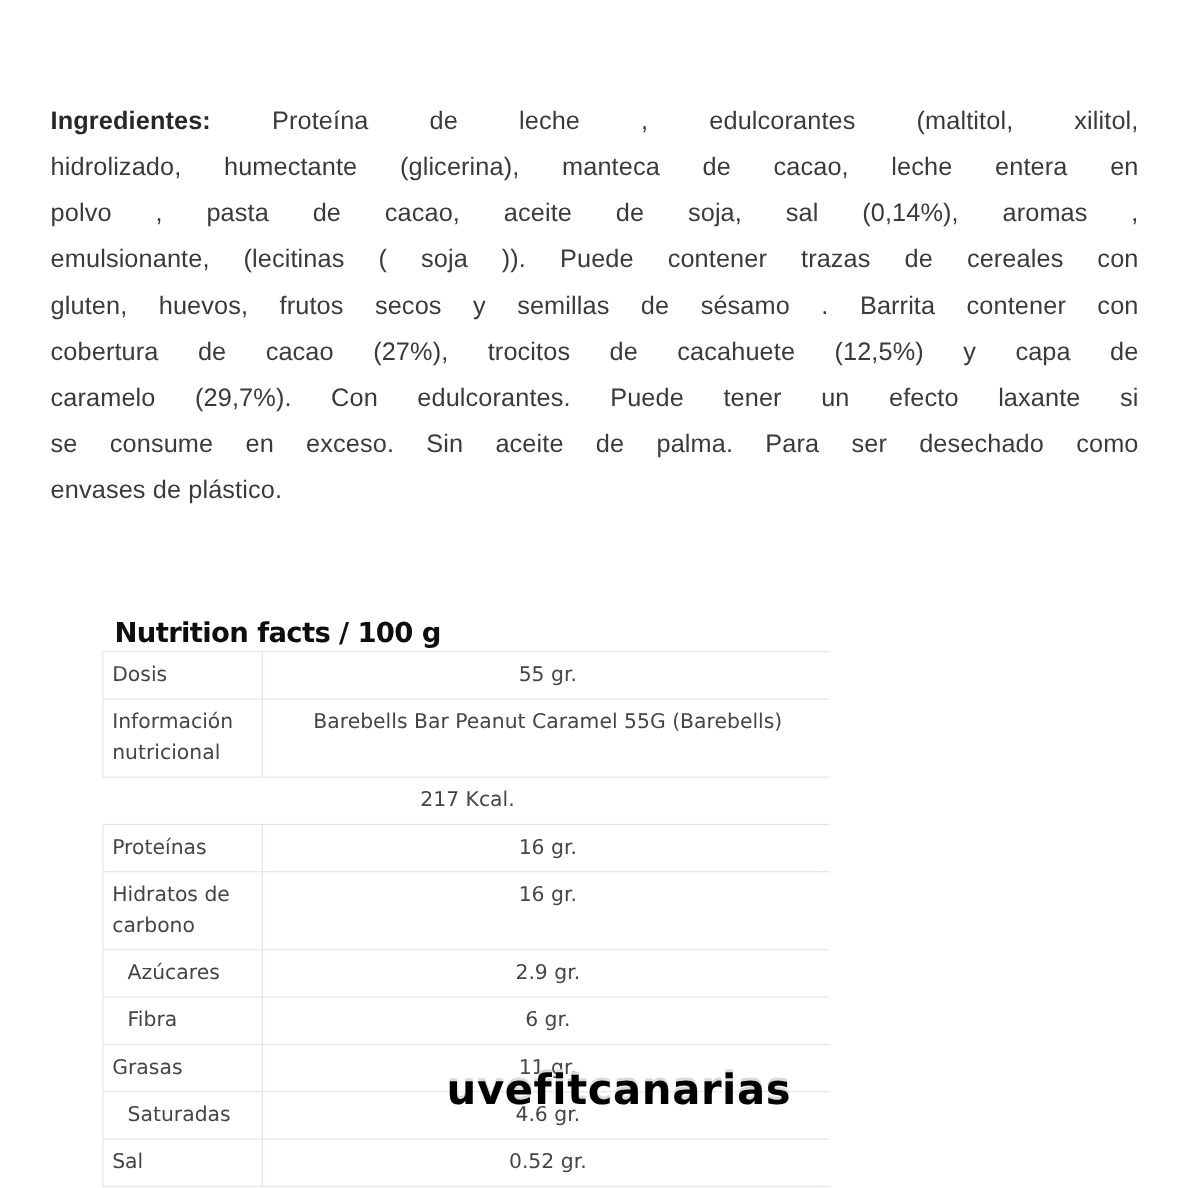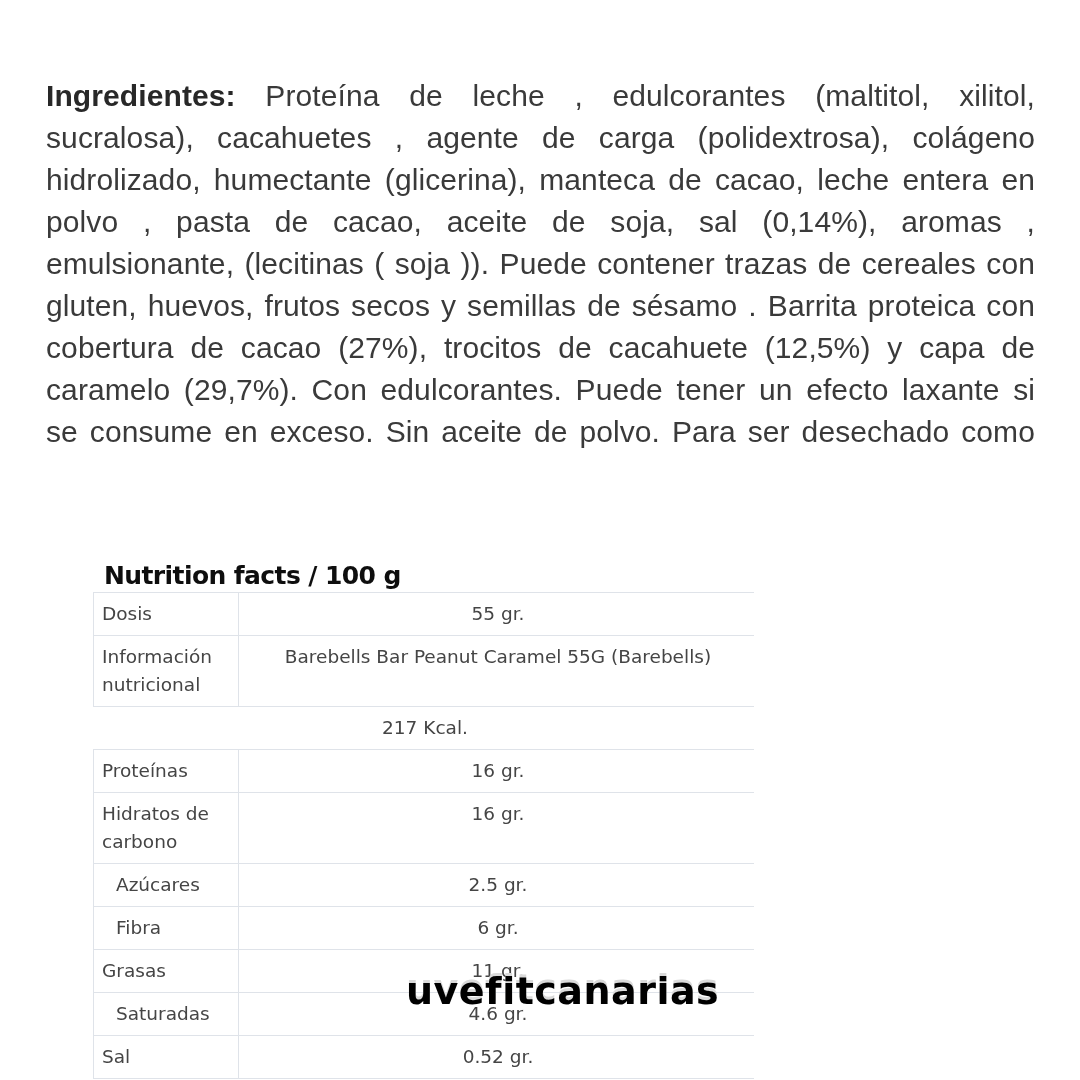--- a/index.html
+++ b/index.html
@@ -10,23 +10,23 @@
     height: 1080px;
     background: #ffffff;
     overflow: hidden;
     font-family: "Liberation Sans", "DejaVu Sans", sans-serif;
   }
 
   
   .ingredients {
     position: absolute;
     left: 46px;
-    top: 75px;
+    top: 88px;
     width: 989px;
-    font-size: 30px;
+    font-size: 23px;
     line-height: 42px;
     color: #3a3a3a;
     letter-spacing: 0.1px;
   }
   .ing-line {
     text-align: justify;
     text-align-last: justify;
     white-space: normal;
     height: 42px;
     overflow: hidden;
@@ -104,28 +104,28 @@
     pointer-events: none;
   }
 </style>
 </head>
 <body>
 
 <div class="canvas">
 
   <div class="ingredients" id="ingredients">
       <div class="ing-line"><span class="ing-label">Ingredientes:</span> <span>Proteína de leche , edulcorantes (maltitol, xilitol,</span></div>
-      <div class="ing-line">sucralosa), cacahuetes , agente de carga (polidextrosa), colágeno</div>
       <div class="ing-line">hidrolizado, humectante (glicerina), manteca de cacao, leche entera en</div>
       <div class="ing-line">polvo , pasta de cacao, aceite de soja, sal (0,14%), aromas ,</div>
       <div class="ing-line">emulsionante, (lecitinas ( soja )). Puede contener trazas de cereales con</div>
-      <div class="ing-line">gluten, huevos, frutos secos y semillas de sésamo . Barrita proteica con</div>
+      <div class="ing-line">gluten, huevos, frutos secos y semillas de sésamo . Barrita contener con</div>
       <div class="ing-line">cobertura de cacao (27%), trocitos de cacahuete (12,5%) y capa de</div>
       <div class="ing-line">caramelo (29,7%). Con edulcorantes. Puede tener un efecto laxante si</div>
-      <div class="ing-line">se consume en exceso. Sin aceite de polvo. Para ser desechado como</div>
+      <div class="ing-line">se consume en exceso. Sin aceite de palma. Para ser desechado como</div>
+      <div class="ing-line last">envases de plástico.</div>
     </div>
 
   <h2 class="nutrition-title">Nutrition facts / 100 g</h2>
 
   <div class="nutrition-table" id="nutrition-table">
       <div class="nt-row">
         <div class="nt-cell nt-label">Dosis</div>
         <div class="nt-cell nt-value">55 gr.</div>
       </div>
       <div class="nt-row">
@@ -138,21 +138,21 @@
       <div class="nt-row">
         <div class="nt-cell nt-label">Proteínas</div>
         <div class="nt-cell nt-value">16 gr.</div>
       </div>
       <div class="nt-row">
         <div class="nt-cell nt-label">Hidratos de carbono</div>
         <div class="nt-cell nt-value">16 gr.</div>
       </div>
       <div class="nt-row">
         <div class="nt-cell nt-label indent">Azúcares</div>
-        <div class="nt-cell nt-value">2.5 gr.</div>
+        <div class="nt-cell nt-value">2.9 gr.</div>
       </div>
       <div class="nt-row">
         <div class="nt-cell nt-label indent">Fibra</div>
         <div class="nt-cell nt-value">6 gr.</div>
       </div>
       <div class="nt-row">
         <div class="nt-cell nt-label">Grasas</div>
         <div class="nt-cell nt-value">11 gr.</div>
       </div>
       <div class="nt-row">

